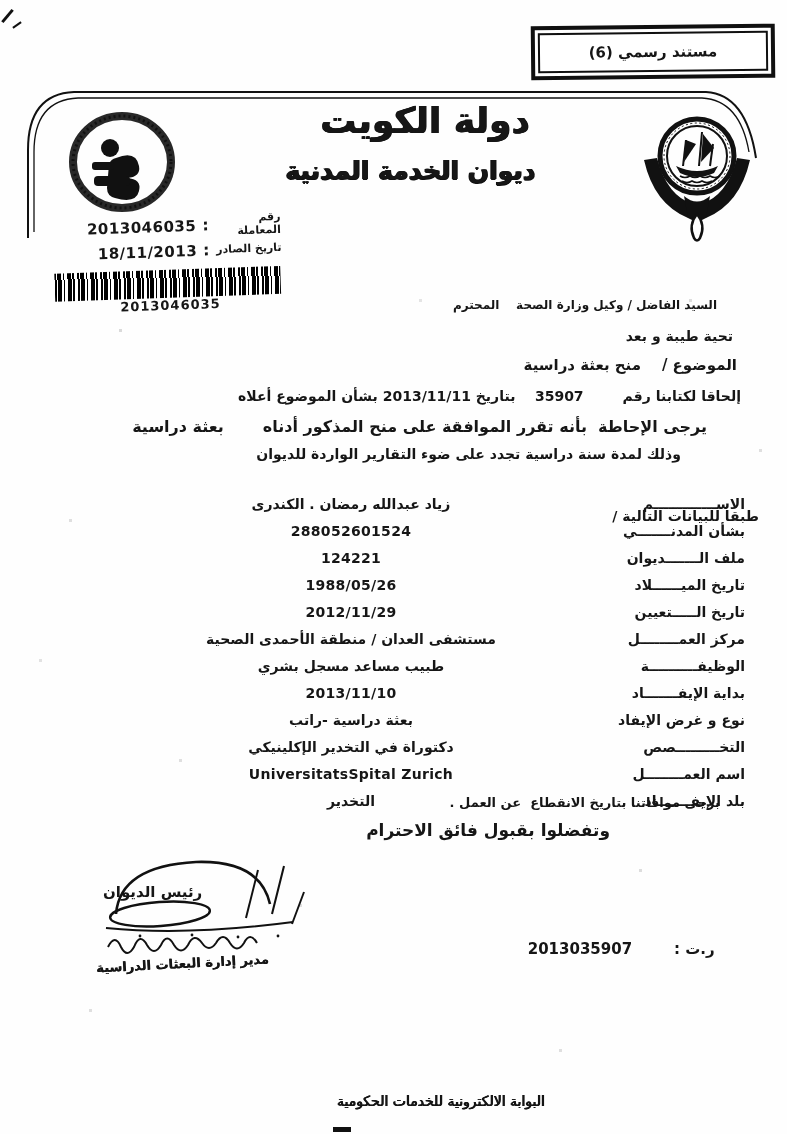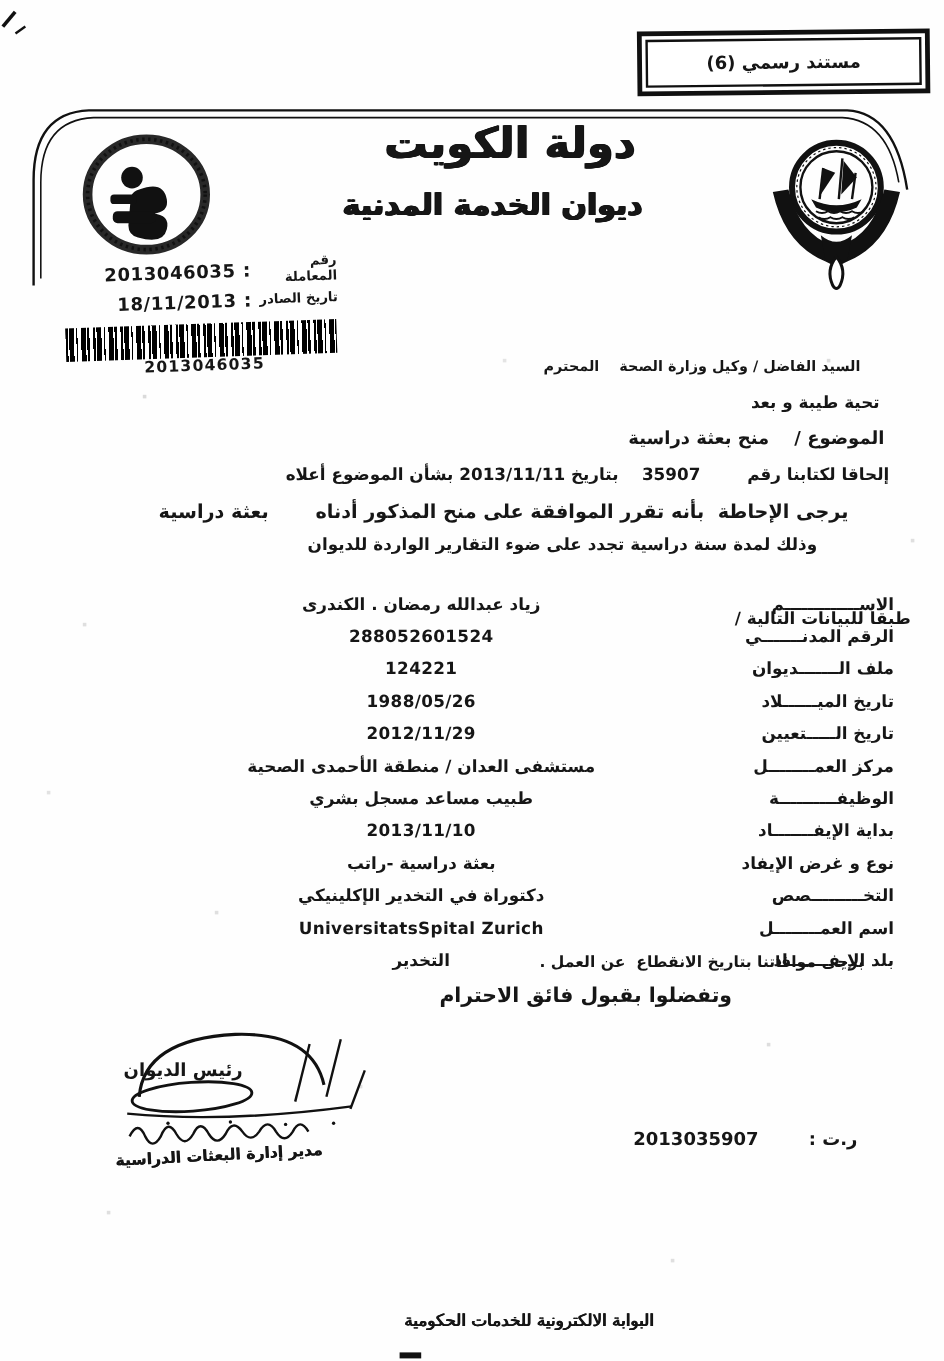--- a/index.html
+++ b/index.html
@@ -137,21 +137,21 @@
 <div class="line" style="right:80px;top:417px;font-size:16px;">يرجى الإحاطة  بأنه تقرر الموافقة على منح المذكور أدناه       بعثة دراسية</div>
 <div class="line" style="right:106px;top:446px;font-size:14px;">وذلك لمدة سنة دراسية تجدد على ضوء التقارير الواردة للديوان</div>
 <div class="line" style="right:28px;top:477px;font-size:14px;margin-top:31px;">طبقا للبيانات التالية /</div>
 
 <div id="fields">
     <div class="field-row">
       <span class="field-label">الاســـــــــــــم</span>
       <bdi class="field-value">زياد عبدالله رمضان . الكندرى</bdi>
     </div>
     <div class="field-row">
-      <span class="field-label">الرقم المدنـــــــي</span>
+      <span class="field-label">بشأن المدنـــــــي</span>
       <bdi class="field-value">288052601524</bdi>
     </div>
     <div class="field-row">
       <span class="field-label">ملف الـــــــديوان</span>
       <bdi class="field-value">124221</bdi>
     </div>
     <div class="field-row">
       <span class="field-label">تاريخ الميــــــلاد</span>
       <bdi class="field-value">1988/05/26</bdi>
     </div>

